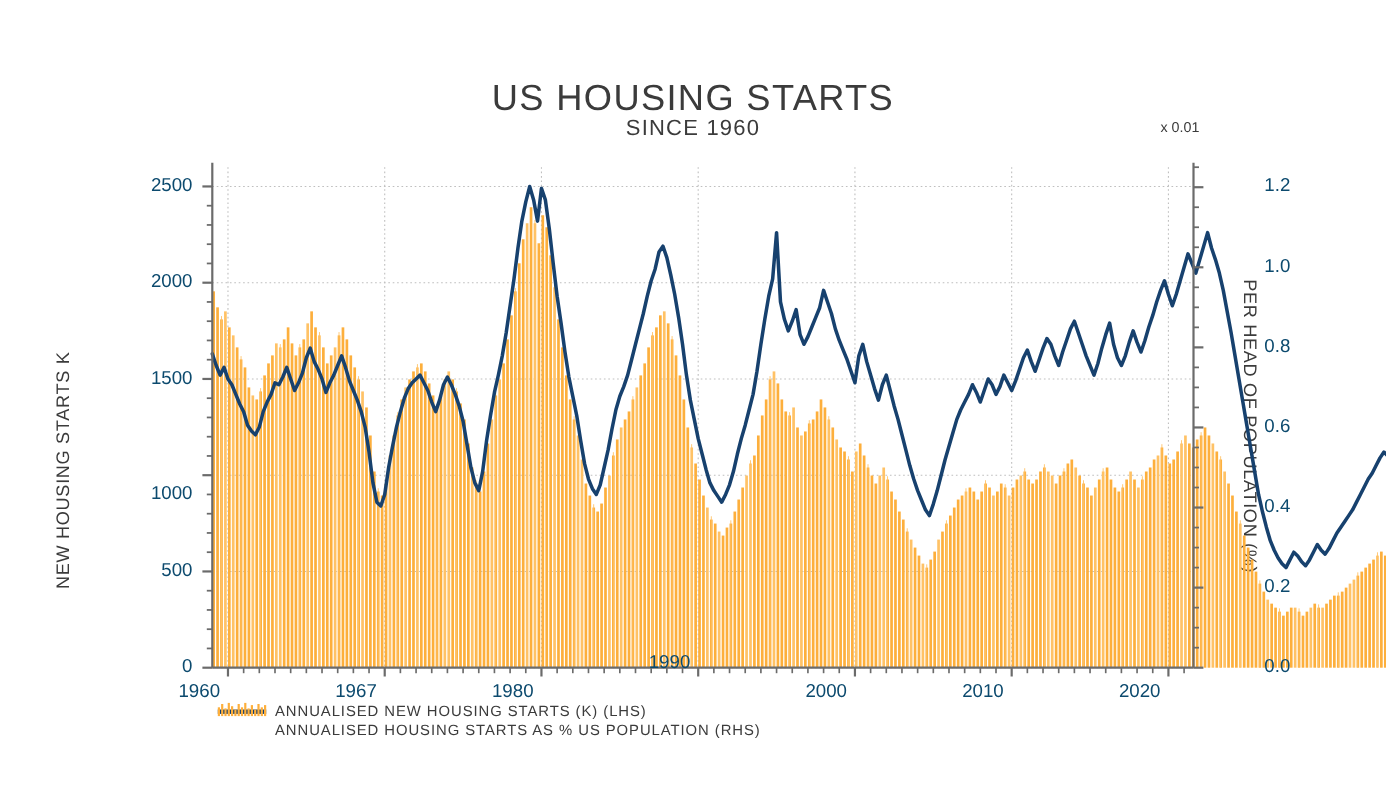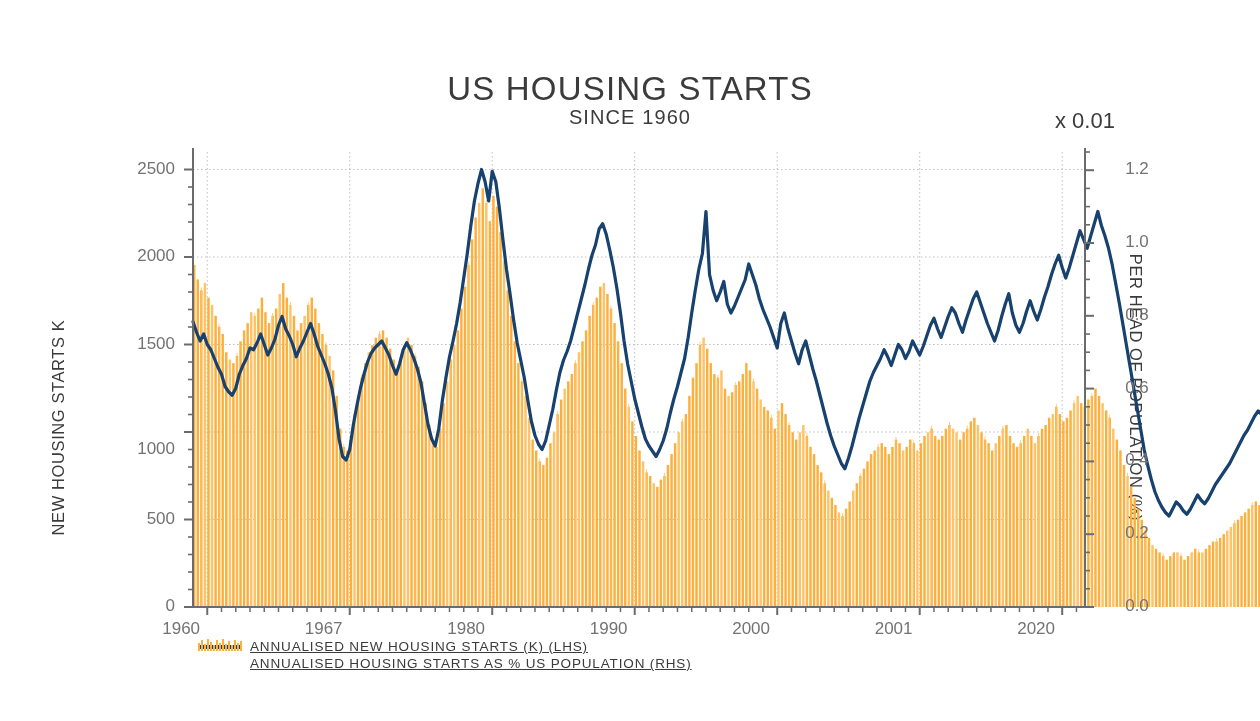--- a/index.html
+++ b/index.html
@@ -6,38 +6,38 @@
   body{width:1260px;height:721px;overflow:hidden;
        font-family:"Liberation Sans",sans-serif;color:#3a3a3a;}
   #root{position:relative;width:1260px;height:721px;}
 
   .txt{position:absolute;white-space:pre;}
 
   #chart-title{left:0;top:70px;width:1260px;text-align:center;
       font-size:33px;letter-spacing:1.2px;color:#3b3b3b;}
   #chart-subtitle{left:0;top:106px;width:1260px;text-align:center;
       font-size:20px;letter-spacing:1.1px;color:#3b3b3b;}
-  #rhs-multiplier{left:1055px;top:108px;font-size:22px;color:#3b3b3b;}
+  #rhs-multiplier{left:1055px;top:108px;font-size:13px;color:#3b3b3b;}
   #source-note{left:869px;top:676px;font-size:16px;color:#3b3b3b;}
 
   .axis-title{font-size:16.5px;letter-spacing:.6px;color:#3b3b3b;}
   #y-left-title{left:-92px;top:418px;width:300px;text-align:center;
       transform:rotate(-90deg);}
   #y-right-title{left:985px;top:378px;width:300px;text-align:center;
       transform:rotate(90deg);}
 
-  .tick-label{font-size:17px;color:#737373;}
+  .tick-label{font-size:17px;color:#0c4a6e;}
   .ytick-l{text-align:right;width:72px;}
-  .ytick-r{text-align:center;width:72px;}
+  .ytick-r{text-align:right;width:72px;}
   .xtick{text-align:left;width:90px;}
 
   #legend{position:absolute;left:198px;top:638px;}
   .legend-row{display:flex;align-items:center;height:17px;}
   .legend-text{font-size:13.5px;letter-spacing:.85px;color:#3b3b3b;
-      margin-left:8px;text-decoration:underline;}
+      margin-left:8px;}
   .swatch-line{width:44px;height:4px;background:#17416e;}
   .swatch-bars{width:44px;height:13px;}
 
   svg{position:absolute;left:0;top:0;overflow:visible;}
 </style>
 </head>
 <body>
 <div id="root">
 
 <div class="txt" id="chart-title">US HOUSING STARTS</div>
@@ -606,23 +606,23 @@
       <div class="txt tick-label ytick-r" style="left: 1101px; top: 450.4px;">0.4</div>
       <div class="txt tick-label ytick-r" style="left: 1101px; top: 377.6px;">0.6</div>
       <div class="txt tick-label ytick-r" style="left: 1101px; top: 304.8px;">0.8</div>
       <div class="txt tick-label ytick-r" style="left: 1101px; top: 232px;">1.0</div>
       <div class="txt tick-label ytick-r" style="left: 1101px; top: 159.2px;">1.2</div>
     </div>
 <div id="xtick-layer">
       <div class="txt tick-label xtick" style="left: 162.249px; top: 619px;">1960</div>
       <div class="txt tick-label xtick" style="left: 304.741px; top: 619px;">1967</div>
       <div class="txt tick-label xtick" style="left: 447.233px; top: 619px;">1980</div>
-      <div class="txt tick-label xtick" style="left: 589.725px; top: 619px;">1990</div>
+      <div class="txt tick-label xtick" style="left: 589.725px; top: 592px;">1990</div>
       <div class="txt tick-label xtick" style="left: 732.217px; top: 619px;">2000</div>
-      <div class="txt tick-label xtick" style="left: 874.709px; top: 619px;">2001</div>
+      <div class="txt tick-label xtick" style="left: 874.709px; top: 619px;">2010</div>
       <div class="txt tick-label xtick" style="left: 1017.2px; top: 619px;">2020</div>
     </div>
 
 <div id="legend">
   <div class="legend-row">
     <span class="swatch-line"></span>
     <span class="legend-text">ANNUALISED NEW HOUSING STARTS (K) (LHS)</span>
   </div>
   <div class="legend-row">
     <span class="swatch-bars">

